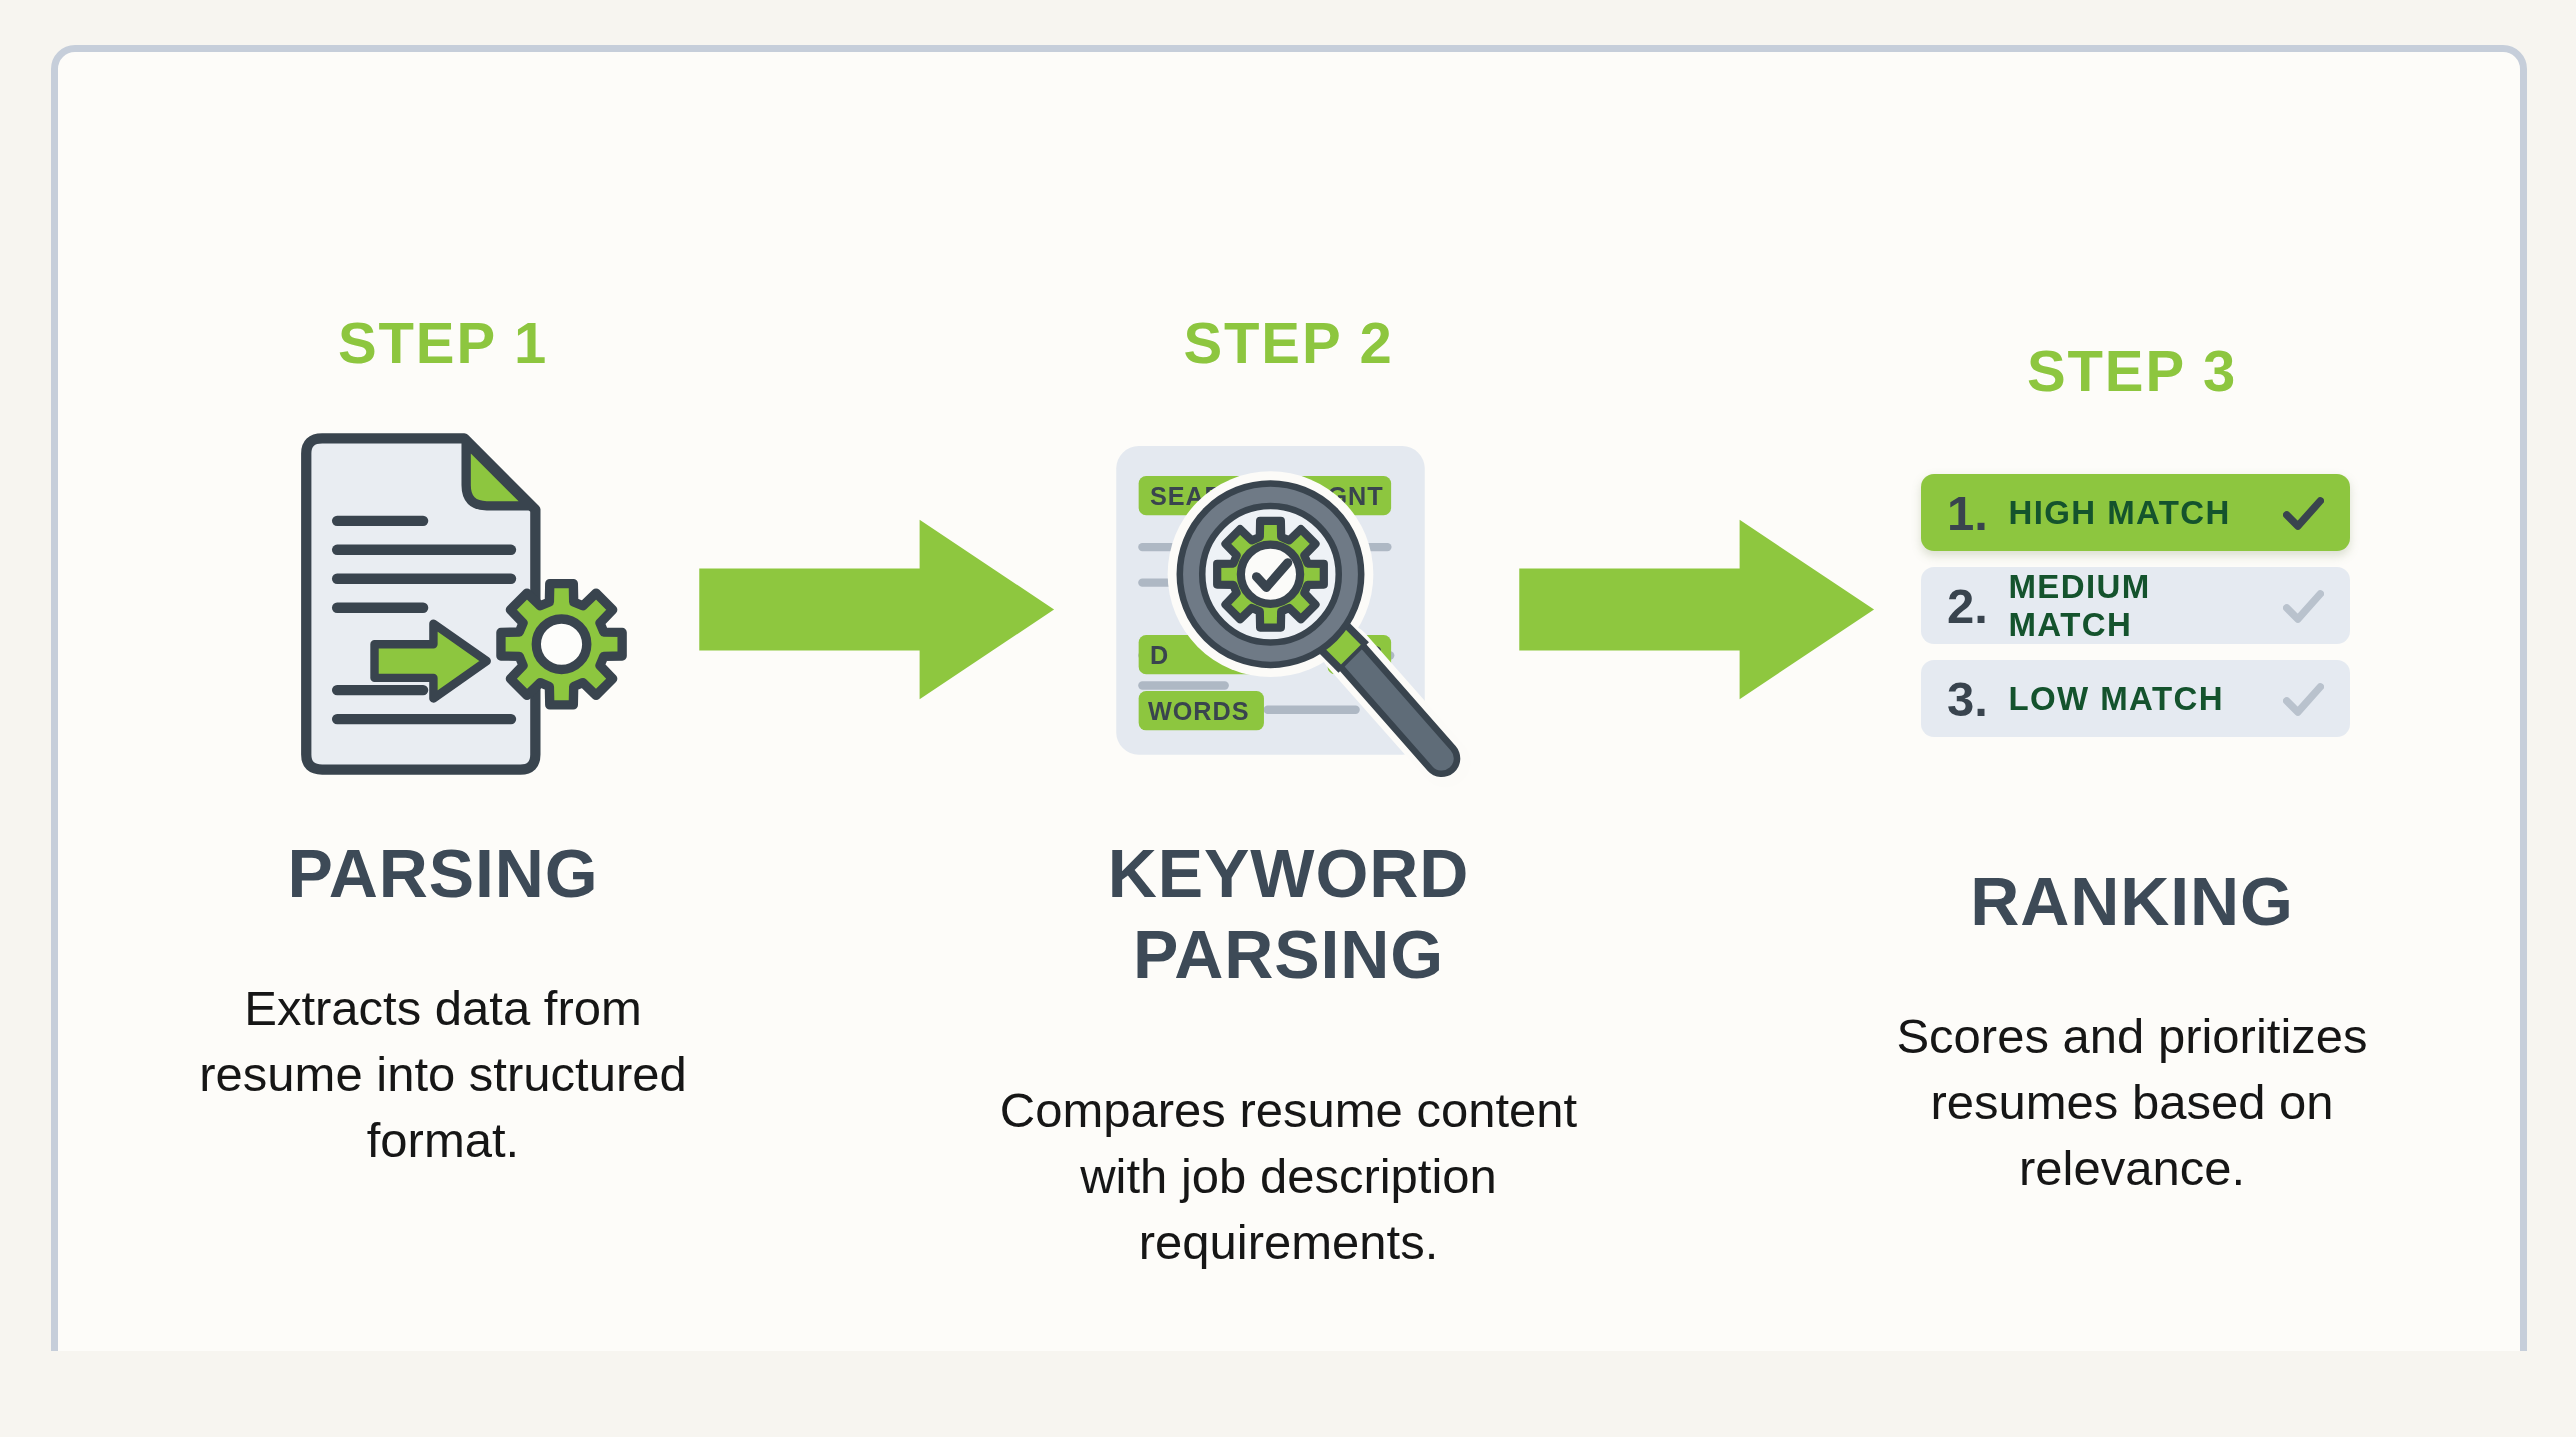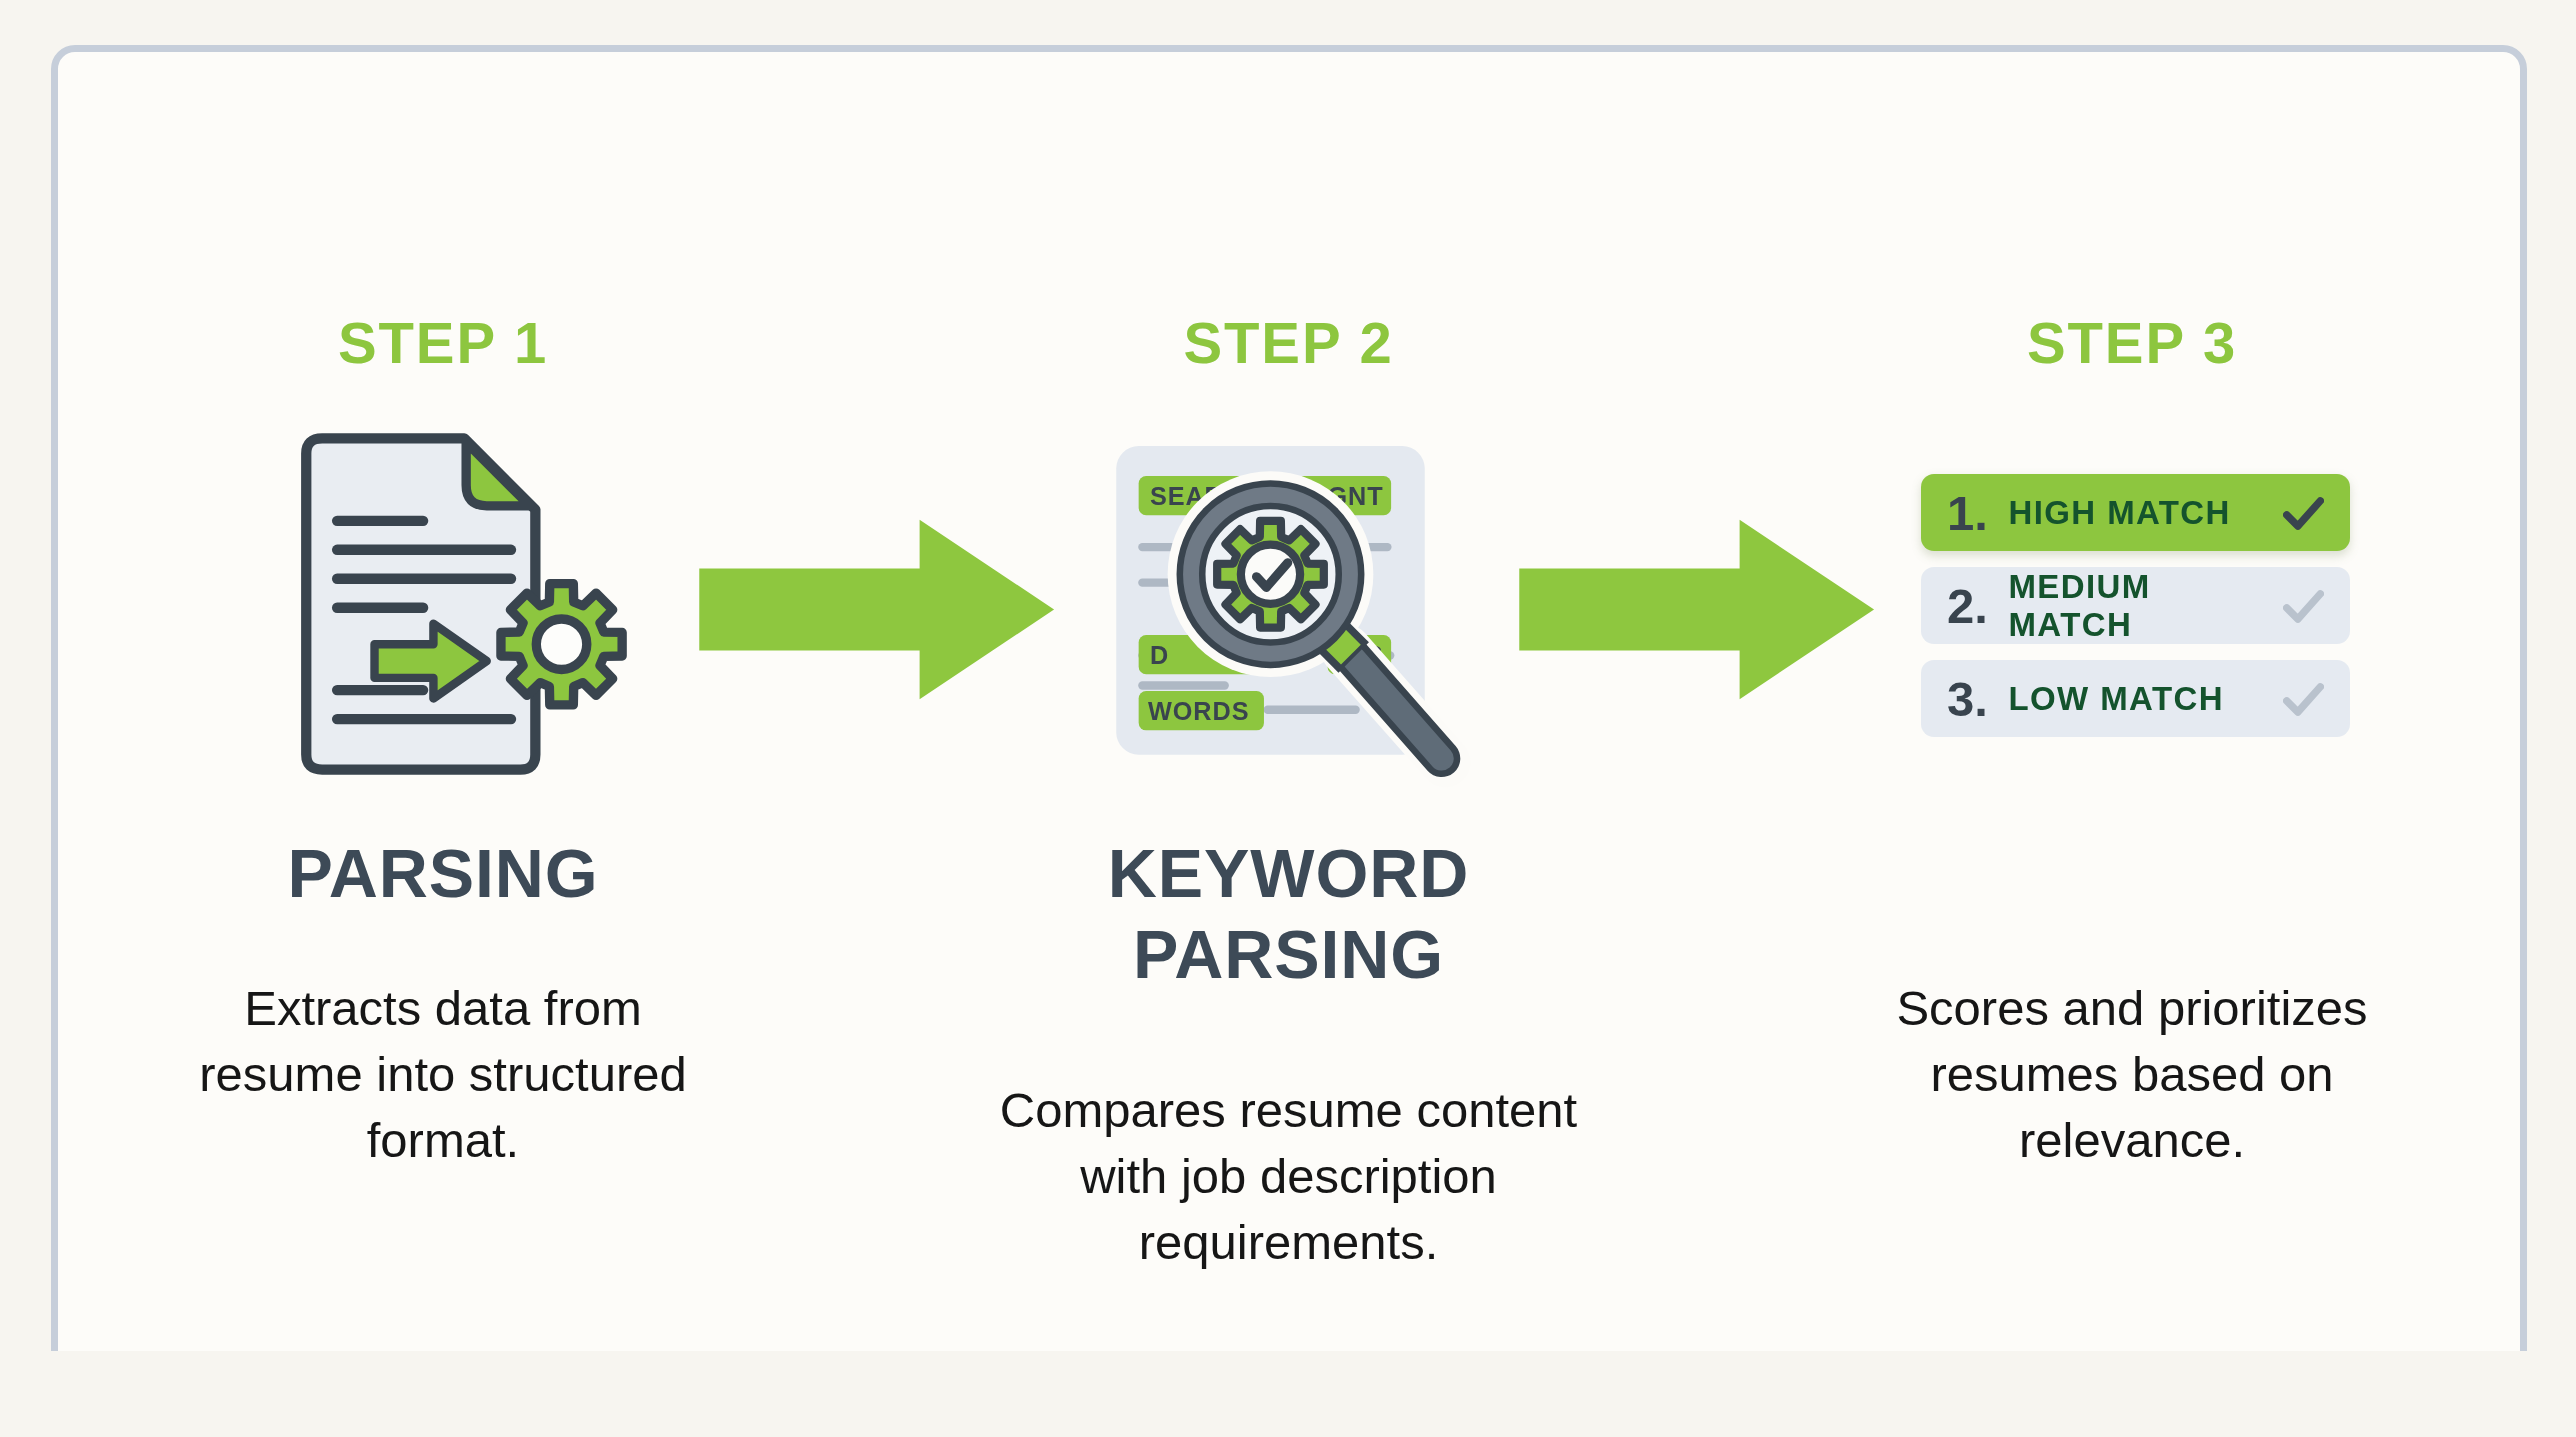--- a/index.html
+++ b/index.html
@@ -3,21 +3,21 @@
 <meta charset="utf-8">
 <style>
   html,body{margin:0;padding:0;background:#F7F5F0;}
   .stage{position:relative;width:2576px;height:1351px;background:#F7F5F0;
          font-family:"Liberation Sans",sans-serif;overflow:hidden;}
   .card{position:absolute;left:51px;top:45px;width:2476px;height:1348px;box-sizing:border-box;
         background:#FDFCF9;border:7.5px solid #C6CEDA;border-radius:24px;}
   .abs{position:absolute;}
   .c1{left:134px;width:618px;text-align:center;}
   .c2{left:942px;width:693px;text-align:center;}
-  .c3{left:1823px;width:618px;text-align:center;}
+  .c3{left:1823px;width:618px;text-align:center;margin-top:28px;}
   .step-label{top:315px;font-size:58px;font-weight:800;color:#8DC63F;letter-spacing:1.9px;line-height:56px;}
   .title{top:833px;font-size:68px;font-weight:800;color:#3D4A57;letter-spacing:0.9px;line-height:81px;}
   .desc{font-size:49px;color:#161616;line-height:66px;font-weight:400;}
   .d-side{top:975px;}
   .d-mid{top:1041px;margin-top:36px;}
   .rank-list{left:1921px;top:474px;width:429px;}
   .rank-row{display:flex;align-items:center;height:77px;border-radius:13px;
             padding:0 26px;box-sizing:border-box;margin-bottom:16px;}
   .rank-row.high{background:#8DC63F;box-shadow:0 4.7px 9.4px rgba(120,140,90,0.25);}
   .rank-row.medium,.rank-row.low{background:#E5EAF1;}
@@ -146,20 +146,23 @@
     </div>
   </div>
 
   <div class="abs c1 title">
     <div>PARSING</div>
   </div>
   <div class="abs c2 title">
     <div>KEYWORD</div>
     <div>PARSING</div>
   </div>
+  <div class="abs c3 title">
+    <div>RANKING</div>
+  </div>
 
   <div class="abs c1 desc d-side">
     <div>Extracts data from</div>
     <div>resume into structured</div>
     <div>format.</div>
   </div>
   <div class="abs c2 desc d-mid">
     <div>Compares resume content</div>
     <div>with job description</div>
     <div>requirements.</div>

